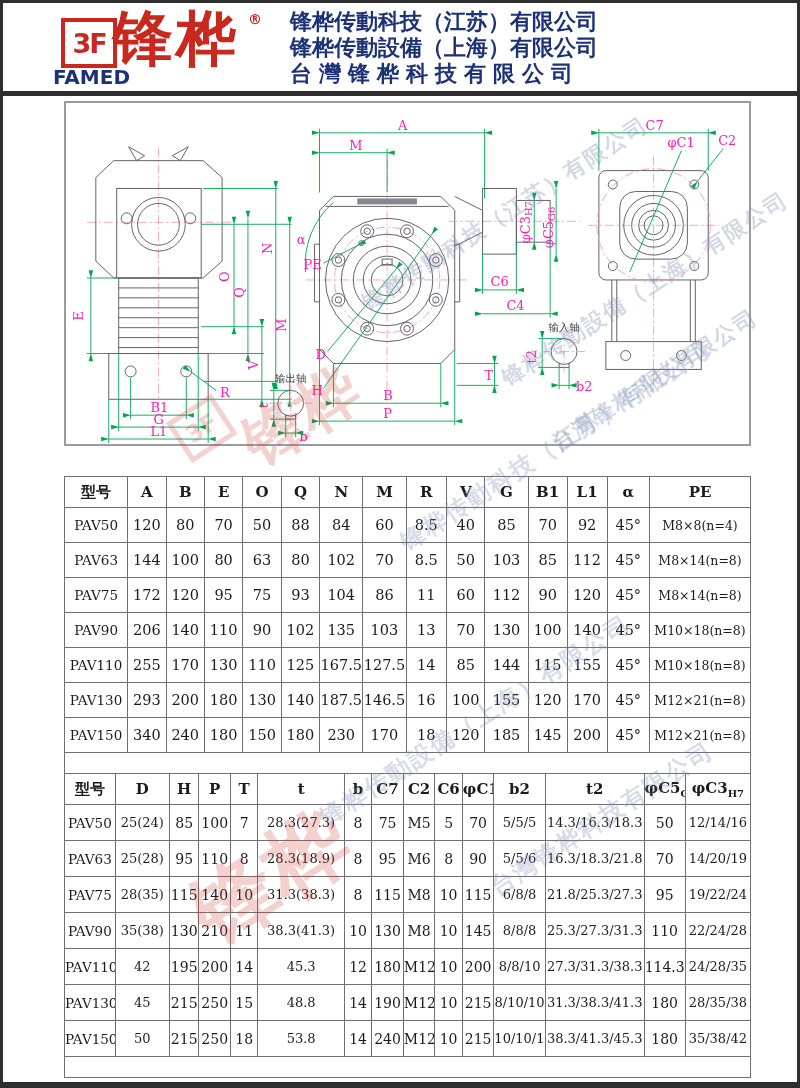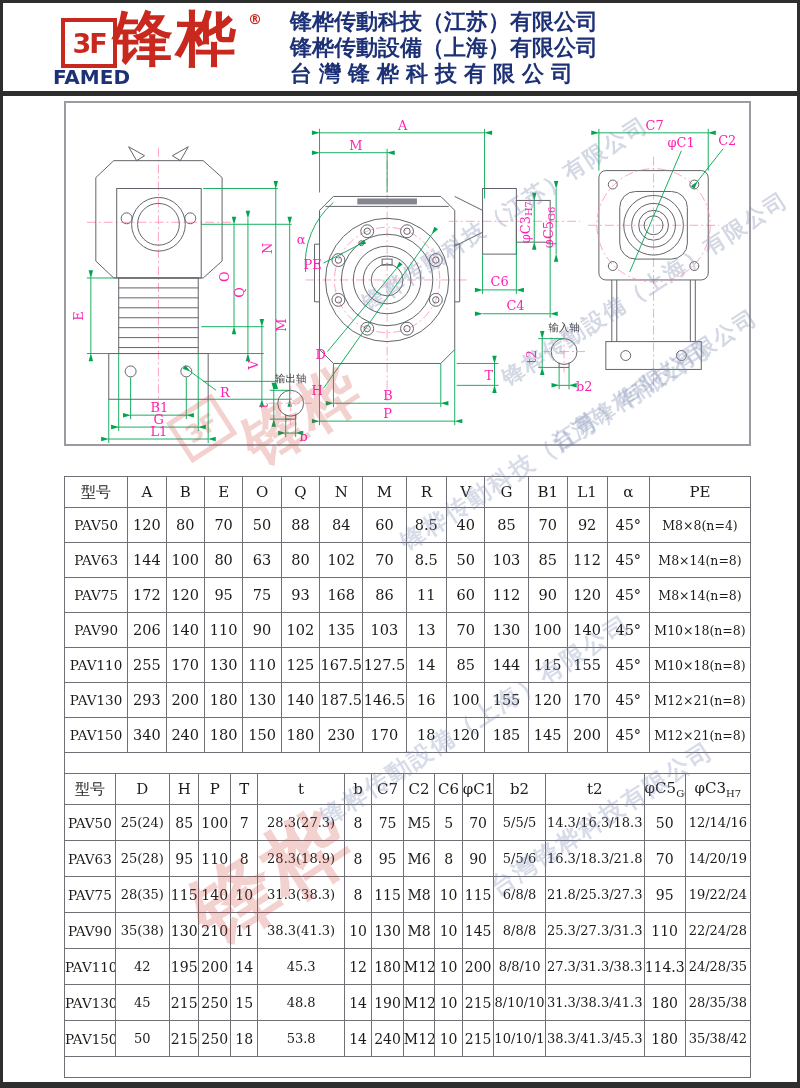--- a/index.html
+++ b/index.html
@@ -36,21 +36,21 @@
   .wm-gray{color:rgba(122,138,172,0.33);font-size:22px;letter-spacing:2px;}
   .wm-blue{color:rgba(122,140,178,0.30);font-size:24px;letter-spacing:2px;}
   .wm-red{color:rgba(206,62,54,0.24);}
   .wm-box{border:5px solid rgba(206,62,54,0.24);width:44px;height:38px;display:flex;
           align-items:center;justify-content:center;font-size:24px;}
   
   .tables-wrap{position:absolute;left:61px;top:473px;width:687px;}
   table{width:100%;border-collapse:collapse;table-layout:fixed;color:#1b1b1b;
         font-family:"DejaVu Serif",serif;position:relative;z-index:2;background:transparent;}
   th,td{border:1px solid #6f6f75;text-align:center;padding:0;white-space:nowrap;overflow:hidden;}
-  th{font-weight:normal;margin-top:20px;}
+  th{font-weight:bold;margin-top:20px;}
   #t1 th{height:30px;font-size:15px;}
   #t1 td{height:34px;font-size:14.5px;}
   #t1 td:first-child{font-size:13.5px;}
   #t1 td:nth-child(15){font-size:12.5px;}
   #t2 th{height:30px;font-size:15px;}
   #t2 td{height:35px;font-size:14px;}
   #t2 td:first-child{font-size:13.5px;}
   #t2 td:nth-child(2),#t2 td:nth-child(6){font-size:13px;}
   #t2 td:nth-child(12),#t2 td:nth-child(13),#t2 td:nth-child(15){font-size:13px;}
   #t2 th sub{font-size:10px;}
@@ -350,21 +350,21 @@
             <td>45°</td>
             <td>M8×14(n=8)</td>
           </tr>
           <tr>
             <td>PAV75</td>
             <td>172</td>
             <td>120</td>
             <td>95</td>
             <td>75</td>
             <td>93</td>
-            <td>168</td>
+            <td>104</td>
             <td>86</td>
             <td>11</td>
             <td>60</td>
             <td>112</td>
             <td>90</td>
             <td>120</td>
             <td>45°</td>
             <td>M8×14(n=8)</td>
           </tr>
           <tr>

